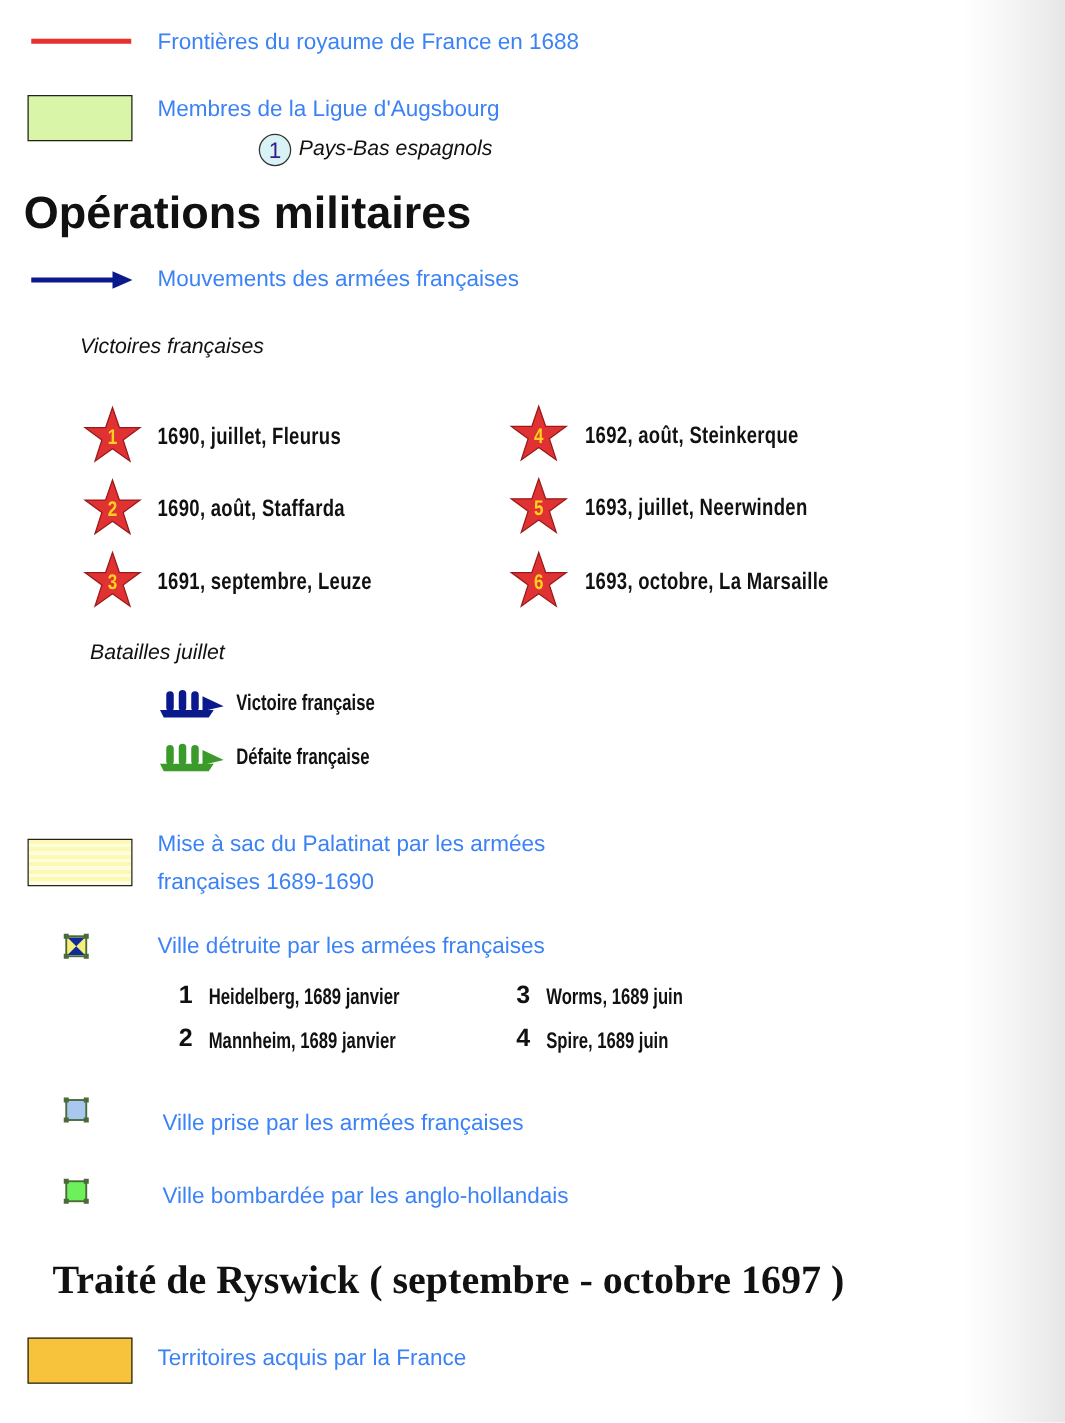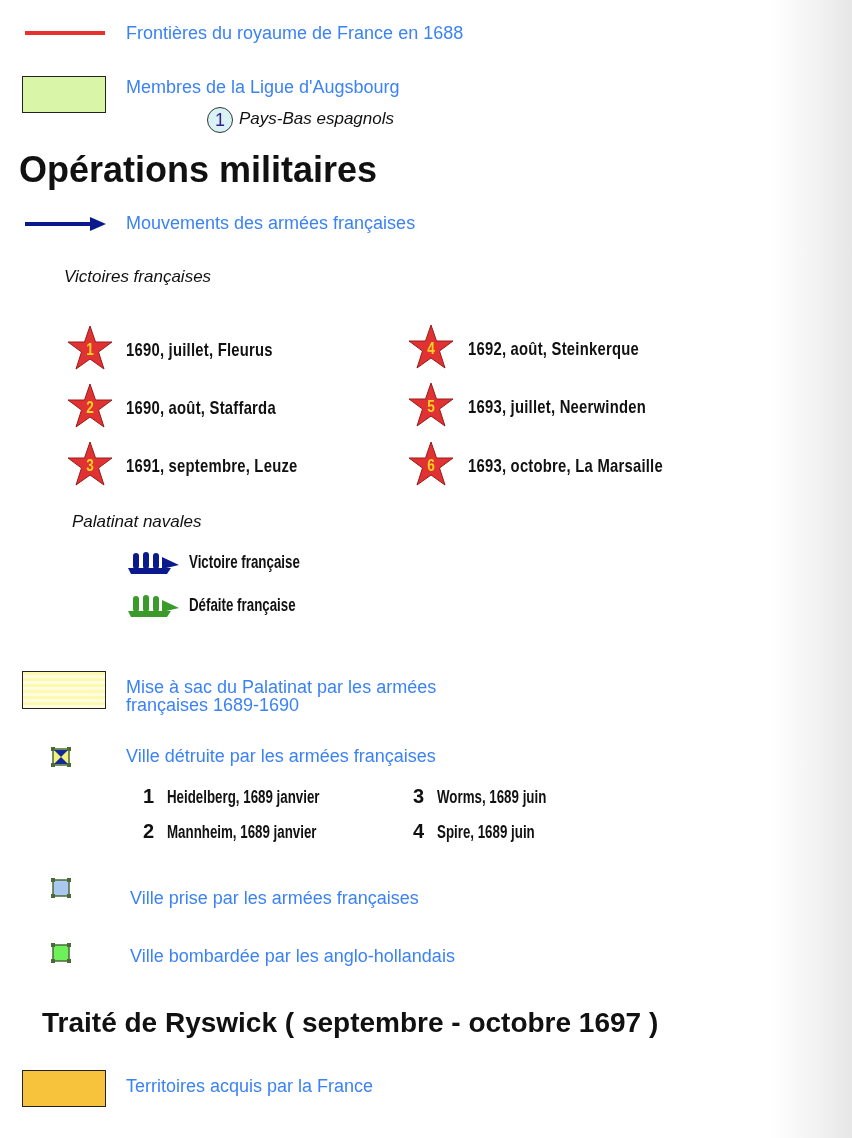--- a/index.html
+++ b/index.html
@@ -109,21 +109,21 @@
       <div class="abs star" style="left:0;top:0;">
         <svg width="48" height="48" viewBox="0 0 48 48">
             <polygon points="24,2 29.5,18 46,18 32.5,28 38,45 24,35 10,45 15.5,28 2,18 18.5,18" fill="#e03232" stroke="#9a1a1a" stroke-width="1"></polygon>
           </svg>
         <span class="star-num">6</span>
       </div>
       <div class="abs t-cond" style="left:61px;top:15px;">1693, octobre, La Marsaille</div>
     </div>
   </div>
 
-  <div class="abs t-ital" style="left:72px;top:509px;">Palatinat navales</div>
+  <div class="abs t-ital" style="left:72px;top:509px;">Batailles juillet</div>
 
   <div class="abs" style="left:127px;top:549px;">
     <svg class="abs ship" style="left:0;top:0;" width="56" height="26" viewBox="0 0 56 26">
       <rect x="6" y="4" width="6" height="16" rx="3" fill="#0a1a8c"></rect>
       <rect x="16" y="3" width="6" height="17" rx="3" fill="#0a1a8c"></rect>
       <rect x="26" y="4" width="6" height="16" rx="3" fill="#0a1a8c"></rect>
       <polygon points="35,8 52,16 35,20" fill="#0a1a8c"></polygon>
       <polygon points="1,19 44,19 40,25 4,25" fill="#0a1a8c"></polygon>
     </svg>
     <div class="abs t-cond-s" style="left:62px;top:3px;">Victoire française</div>
@@ -134,21 +134,21 @@
       <rect x="16" y="3" width="6" height="17" rx="3" fill="#3a9a2a"></rect>
       <rect x="26" y="4" width="6" height="16" rx="3" fill="#3a9a2a"></rect>
       <polygon points="35,8 52,16 35,20" fill="#3a9a2a"></polygon>
       <polygon points="1,19 44,19 40,25 4,25" fill="#3a9a2a"></polygon>
     </svg>
     <div class="abs t-cond-s" style="left:62px;top:3px;">Défaite française</div>
   </div>
 
   <div class="abs" style="left:22px;top:662px;">
     <div class="abs swatch" style="left:0;top:9px;width:84px;height:38px;background:repeating-linear-gradient(to bottom,#fdf9b0 0px,#fdf9b0 3px,#fffde0 3px,#fffde0 6px);"></div>
-    <div class="abs t-main" style="left:104px;top:12px;">Mise à sac du Palatinat par les armées</div>
+    <div class="abs t-main" style="left:104px;top:0;">Mise à sac du Palatinat par les armées</div>
     <div class="abs t-main" style="left:104px;top:30px;">françaises 1689-1690</div>
   </div>
 
   <div class="abs" style="left:50px;top:743px;">
     <svg class="abs city-icon" style="left:0;top:3px;" width="22" height="22" viewBox="0 0 22 22">
       <rect x="3" y="3" width="16" height="16" fill="#f5f07a" stroke="#4a6a3a" stroke-width="1.5"></rect>
       <polygon points="4,4 18,4 11,11" fill="#102a9a"></polygon>
       <polygon points="4,18 18,18 11,11" fill="#102a9a"></polygon>
       <rect x="1" y="1" width="4" height="4" fill="#4a6a3a"></rect>
         <rect x="17" y="1" width="4" height="4" fill="#4a6a3a"></rect>
@@ -191,20 +191,20 @@
     <svg class="abs city-icon" style="left:0;top:0;" width="22" height="22" viewBox="0 0 22 22">
       <rect x="3" y="3" width="16" height="16" fill="#6df05a" stroke="#4a6a3a" stroke-width="1.5"></rect>
       <rect x="1" y="1" width="4" height="4" fill="#4a6a3a"></rect>
         <rect x="17" y="1" width="4" height="4" fill="#4a6a3a"></rect>
       <rect x="1" y="17" width="4" height="4" fill="#4a6a3a"></rect>
         <rect x="17" y="17" width="4" height="4" fill="#4a6a3a"></rect>
     </svg>
     <div class="abs t-main" style="left:80px;top:1px;">Ville bombardée par les anglo-hollandais</div>
   </div>
 
-  <div class="abs t-head" style="left:42px;top:1008px;font-size:28px;">Traité de Ryswick ( septembre - octobre 1697 )</div>
+  <div class="abs t-head" style="left:42px;top:1008px;font-size:32px;font-family:Liberation Serif, serif;">Traité de Ryswick ( septembre - octobre 1697 )</div>
 
   <div class="abs" style="left:22px;top:1070px;">
     <div class="abs swatch" style="left:0;top:0;width:84px;height:37px;background:#f7c33c;"></div>
     <div class="abs t-main" style="left:104px;top:3px;">Territoires acquis par la France</div>
   </div>
 
 </div>
 
 </body></html>

